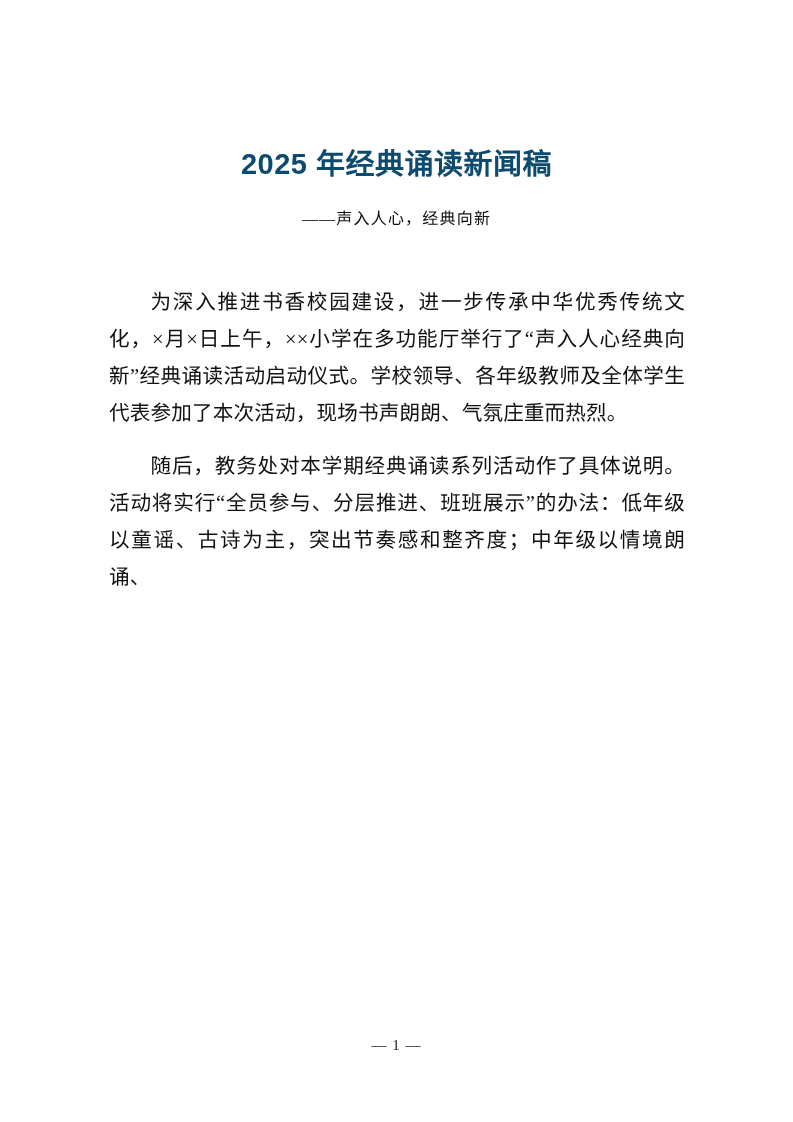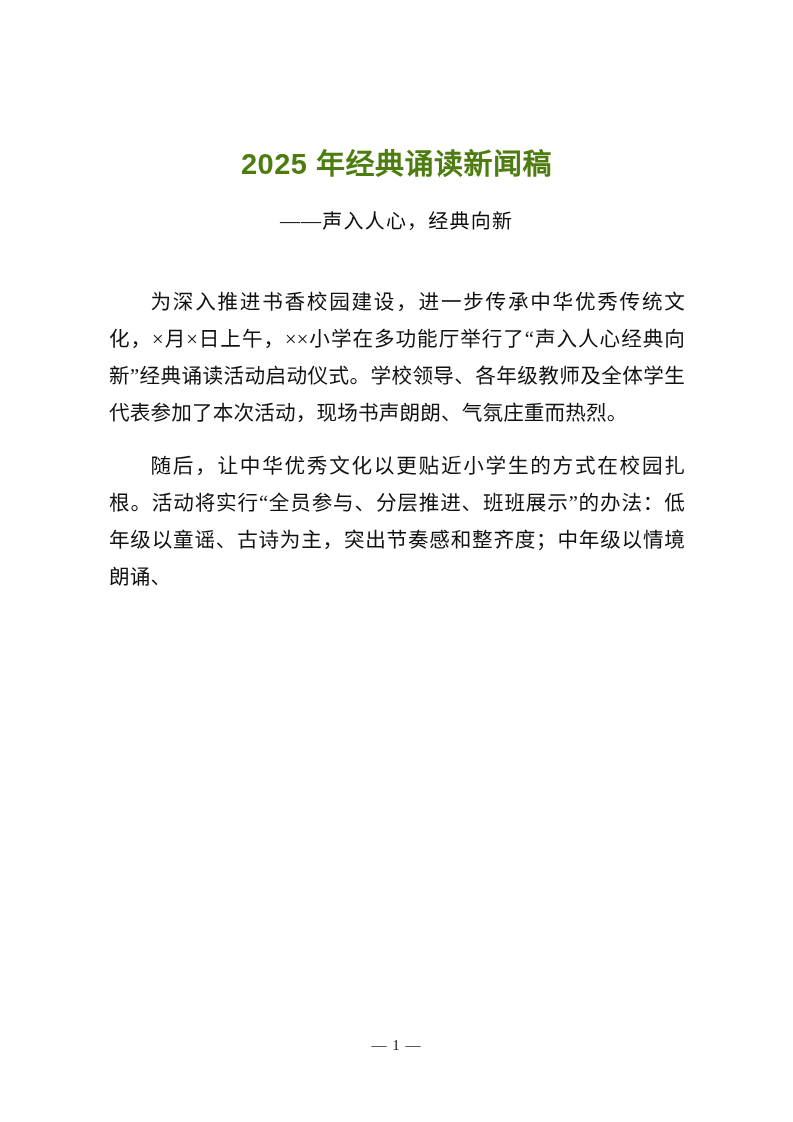--- a/index.html
+++ b/index.html
@@ -33,28 +33,28 @@
     width: 793px;
     text-align: center;
   }
 
   .doc-title {
     font-family: "Liberation Sans", "DejaVu Sans", sans-serif;
     font-size: 29px;
     font-weight: bold;
     letter-spacing: 0.5px;
     line-height: 1.25;
-    color: #4d7c0f;
+    color: #0c4a6e;
     margin: 0;
     white-space: nowrap;
   }
 
   .doc-subtitle {
     font-family: "Liberation Serif", "DejaVu Serif", serif;
-    font-size: 20px;
+    font-size: 16px;
     font-weight: normal;
     letter-spacing: 1.2px;
     color: #0d0d0d;
     margin: 0;
     padding-top: 23px;
     white-space: nowrap;
   }
 
   
   .body-area {
@@ -98,20 +98,20 @@
 
 <div class="page">
 
   <div class="title-block">
     <h1 class="doc-title">2025 年经典诵读新闻稿</h1>
     <div class="doc-subtitle">——声入人心，经典向新</div>
   </div>
 
   <div class="body-area">
     <p class="para">为深入推进书香校园建设，进一步传承中华优秀传统文化，×月×日上午，××小学在多功能厅举行了“声入人心经典向新”经典诵读活动启动仪式。学校领导、各年级教师及全体学生代表参加了本次活动，现场书声朗朗、气氛庄重而热烈。</p>
-    <p class="para">随后，让中华优秀文化以更贴近小学生的方式在校园扎根。活动将实行“全员参与、分层推进、班班展示”的办法：低年级以童谣、古诗为主，突出节奏感和整齐度；中年级以情境朗诵、</p>
+    <p class="para">随后，教务处对本学期经典诵读系列活动作了具体说明。活动将实行“全员参与、分层推进、班班展示”的办法：低年级以童谣、古诗为主，突出节奏感和整齐度；中年级以情境朗诵、</p>
   </div>
 
   <div class="footer">
     <span class="page-number">— 1 —</span>
   </div>
 
 </div>
 
 </body></html>

